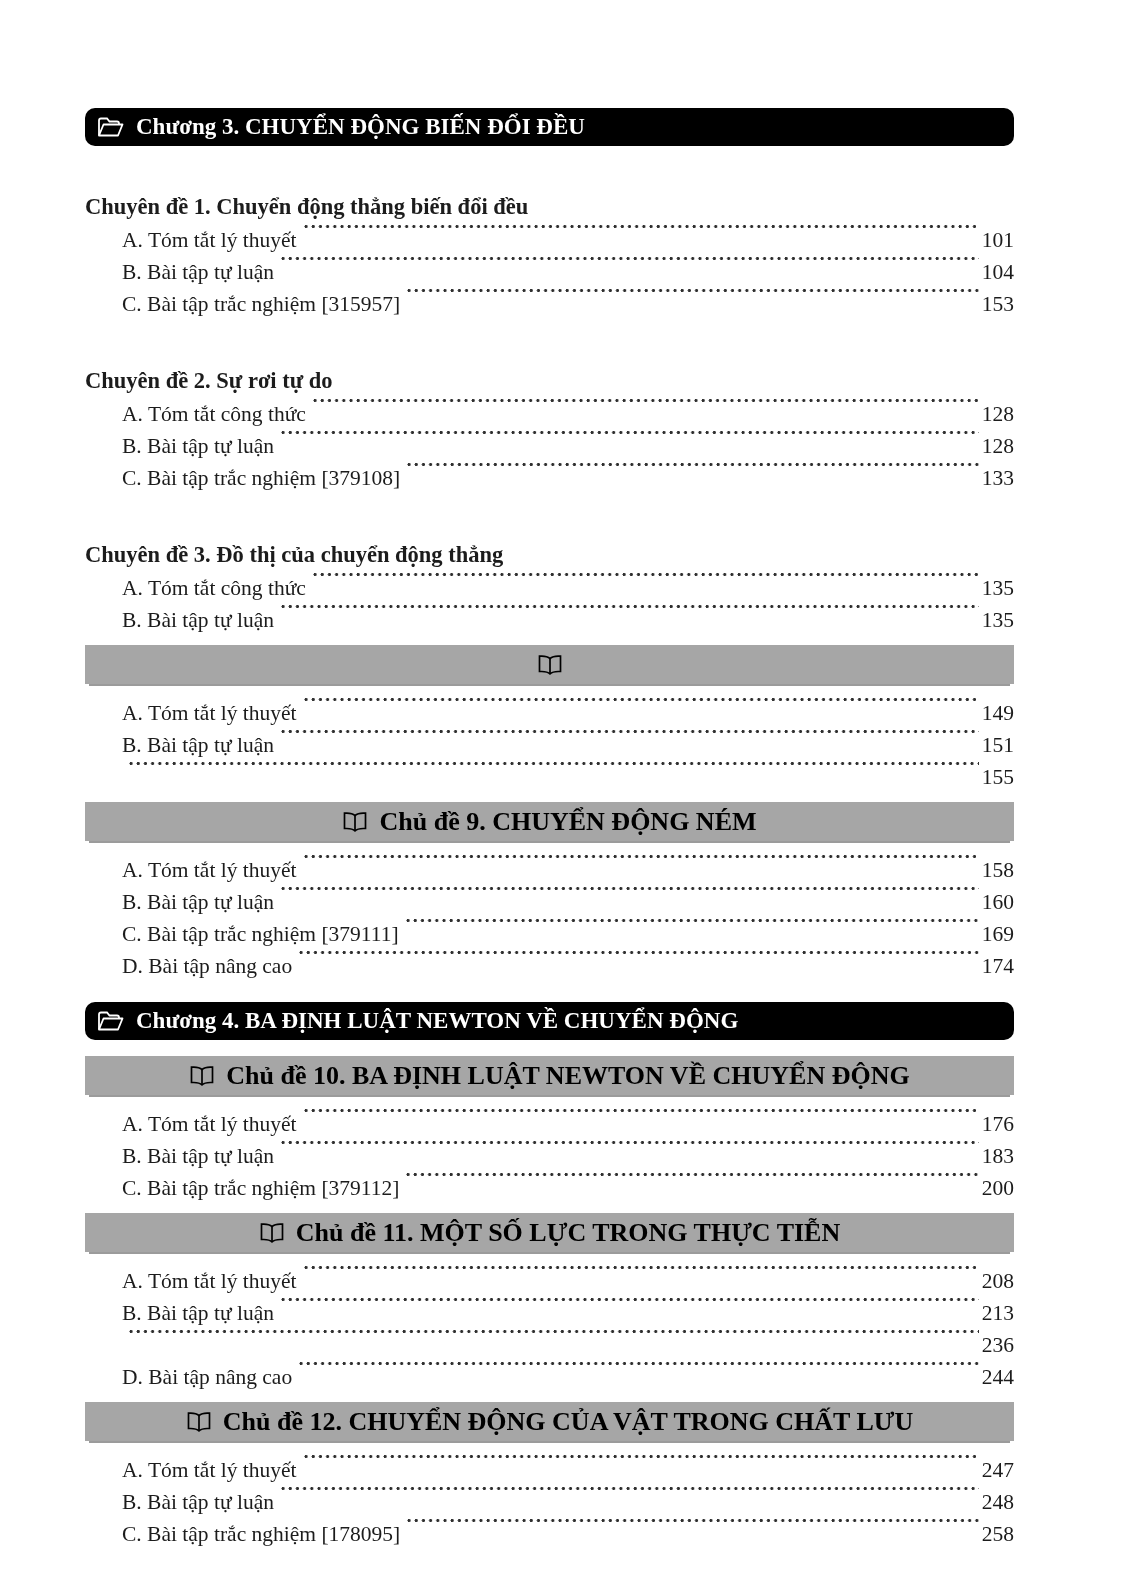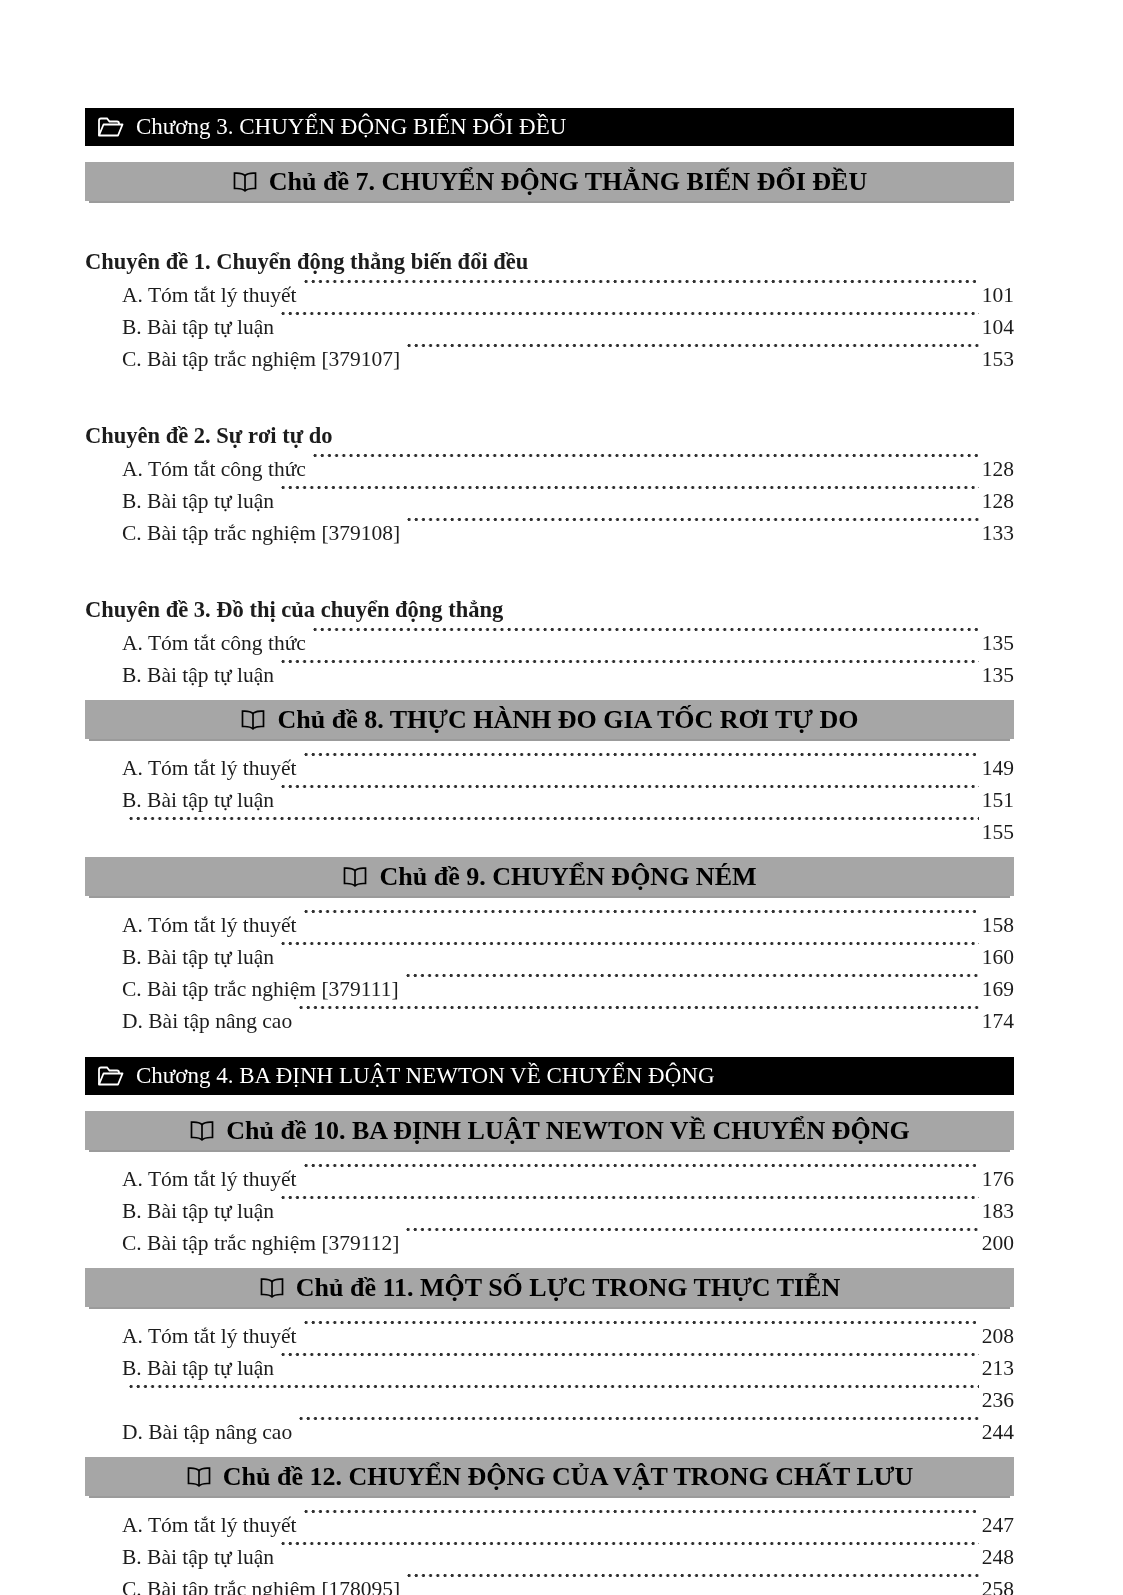--- a/index.html
+++ b/index.html
@@ -18,25 +18,26 @@
     left: 85px;
     top: 88px;
     width: 929px;
   }
   .chapter {
     display: flex;
     align-items: center;
     gap: 12px;
     background: var(--chapter-bg, #000);
     color: var(--chapter-text, #fff);
-    font-weight: normal;
+    font-weight: bold;
     font-size: 23px;
     height: 38px;
     padding: 0 12px;
     margin: 20px 0 16px;
+    border-radius: 10px;
   }
   .topic {
     display: flex;
     align-items: center;
     justify-content: center;
     gap: 11px;
     background: var(--topic-bg, #a6a6a6);
     color: var(--topic-text, #000);
     font-weight: bold;
     font-size: 26px;
@@ -79,42 +80,33 @@
   <div id="toc">
       <div class="chapter">
         <span class="icon">
           <svg width="27" height="22" viewBox="0 0 27 22">
             <path d="M2 19.5 V4.5 Q2 2.5 4 2.5 H10 L12.5 5.5 H20 Q22 5.5 22 7.5 V8.5" fill="none" stroke="#fff" stroke-width="1.8"></path>
             <path d="M2 19.5 L6.5 8.5 H25.5 L21 19.5 Z" fill="none" stroke="#fff" stroke-width="1.8" stroke-linejoin="round"></path>
           </svg>
         </span>
         <span>Chương 3. CHUYỂN ĐỘNG BIẾN ĐỔI ĐỀU</span>
       </div>
-      <div class="topic">
-        <span class="icon">
-          <svg width="26" height="22" viewBox="0 0 26 22">
-            <path d="M13 4.5 C11 2.8 8 2.2 4.8 2.2 H2.5 V17.5 H4.8 C8 17.5 11 18 13 19.8 C15 18 18 17.5 21.2 17.5 H23.5 V2.2 H21.2 C18 2.2 15 2.8 13 4.5 Z" fill="none" stroke="#000" stroke-width="1.7"></path>
-            <line x1="13" y1="4.5" x2="13" y2="19.8" stroke="#000" stroke-width="1.7"></line>
-          </svg>
-        </span>
-        <span>Chủ đề 7. CHUYỂN ĐỘNG THẲNG BIẾN ĐỔI ĐỀU</span>
-      </div>
       <div class="subheading">Chuyên đề 1. Chuyển động thẳng biến đổi đều</div>
       <div class="entry">
         <span class="label">A. Tóm tắt lý thuyết</span>
         <span class="leader"></span>
         <span class="pagenum">101</span>
       </div>
       <div class="entry">
         <span class="label">B. Bài tập tự luận</span>
         <span class="leader"></span>
         <span class="pagenum">104</span>
       </div>
       <div class="entry">
-        <span class="label">C. Bài tập trắc nghiệm [379107]</span>
+        <span class="label">C. Bài tập trắc nghiệm [315957]</span>
         <span class="leader"></span>
         <span class="pagenum">153</span>
       </div>
       <div class="subheading">Chuyên đề 2. Sự rơi tự do</div>
       <div class="entry">
         <span class="label">A. Tóm tắt công thức</span>
         <span class="leader"></span>
         <span class="pagenum">128</span>
       </div>
       <div class="entry">
@@ -138,21 +130,20 @@
         <span class="leader"></span>
         <span class="pagenum">135</span>
       </div>
       <div class="topic">
         <span class="icon">
           <svg width="26" height="22" viewBox="0 0 26 22">
             <path d="M13 4.5 C11 2.8 8 2.2 4.8 2.2 H2.5 V17.5 H4.8 C8 17.5 11 18 13 19.8 C15 18 18 17.5 21.2 17.5 H23.5 V2.2 H21.2 C18 2.2 15 2.8 13 4.5 Z" fill="none" stroke="#000" stroke-width="1.7"></path>
             <line x1="13" y1="4.5" x2="13" y2="19.8" stroke="#000" stroke-width="1.7"></line>
           </svg>
         </span>
-        <span>Chủ đề 8. THỰC HÀNH ĐO GIA TỐC RƠI TỰ DO</span>
       </div>
       <div class="entry">
         <span class="label">A. Tóm tắt lý thuyết</span>
         <span class="leader"></span>
         <span class="pagenum">149</span>
       </div>
       <div class="entry">
         <span class="label">B. Bài tập tự luận</span>
         <span class="leader"></span>
         <span class="pagenum">151</span>

